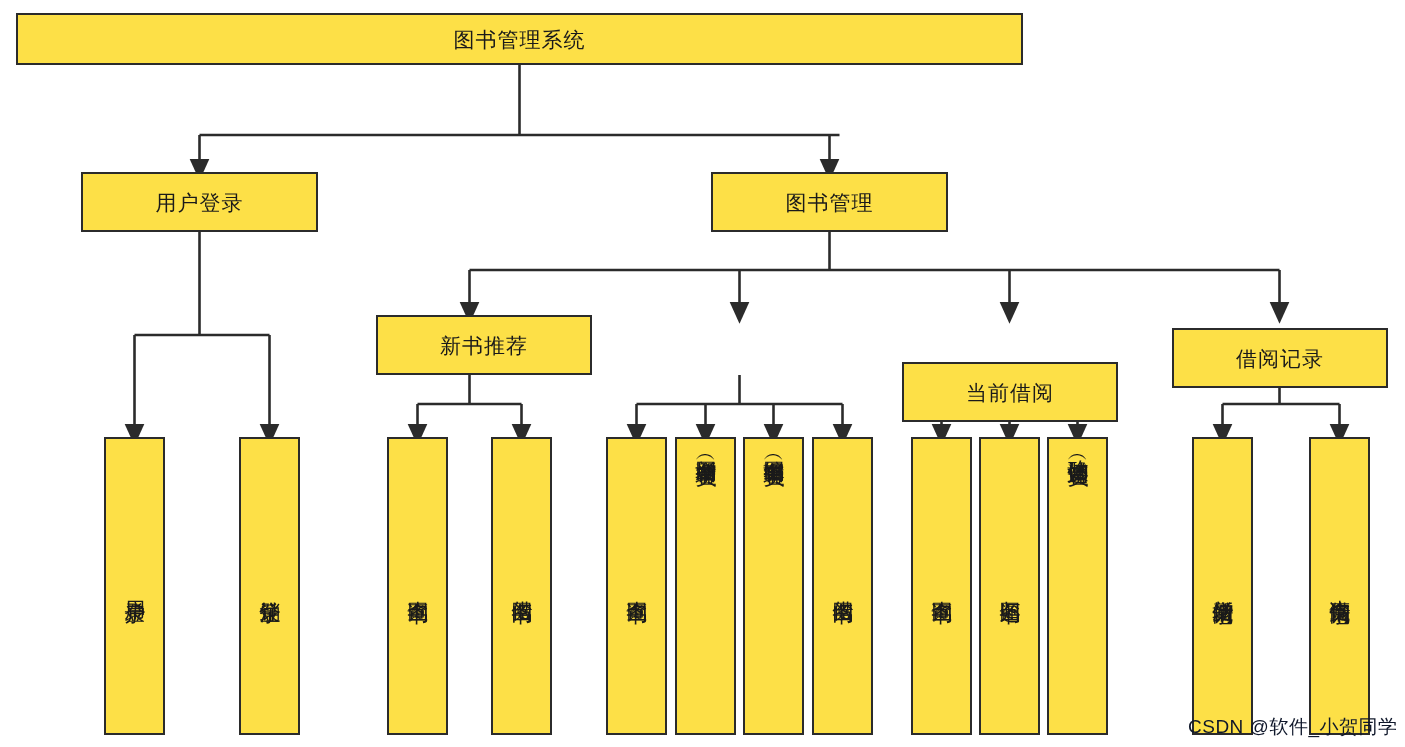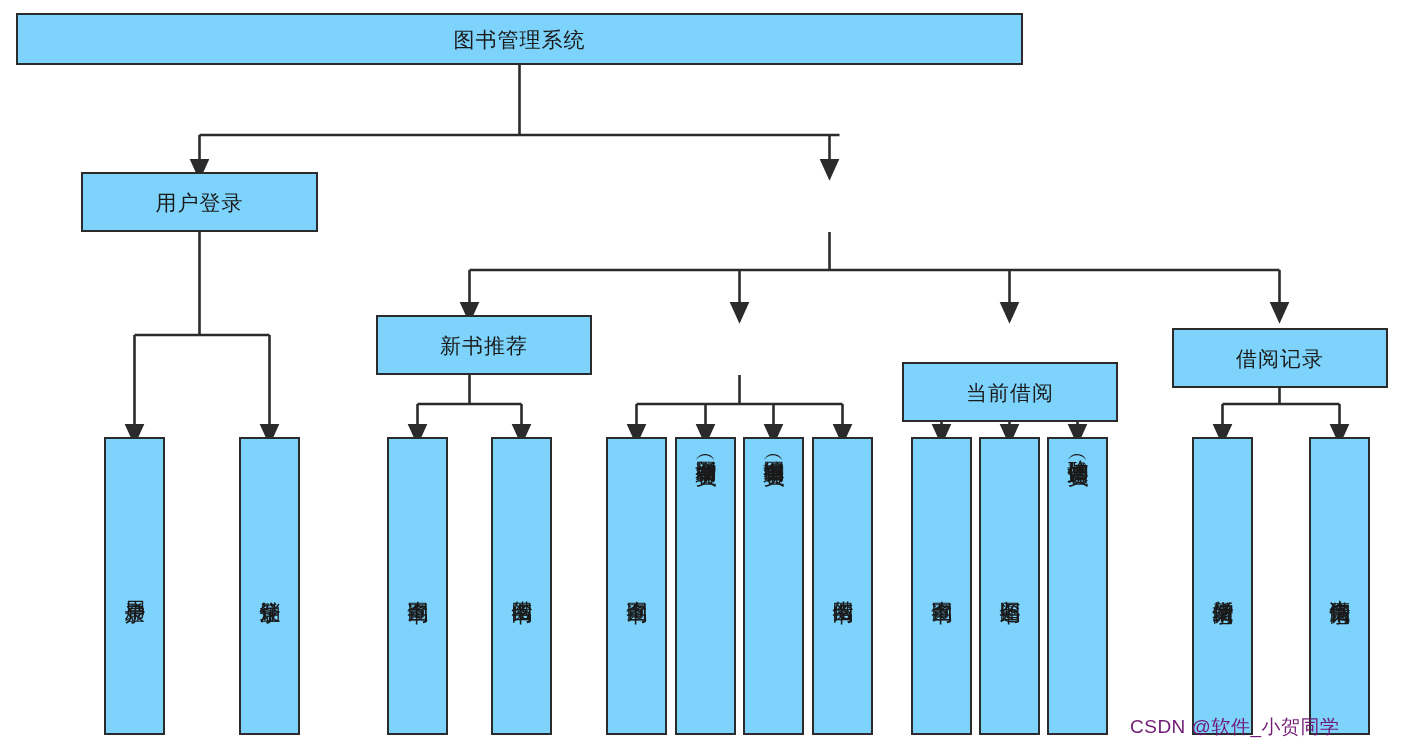--- a/index.html
+++ b/index.html
@@ -21,21 +21,21 @@
     position: absolute;
     left: 0;
     top: 0;
     width: 1405px;
     height: 747px;
   }
   .node {
     position: absolute;
     box-sizing: border-box;
     border: 2.5px solid #2b2b2b;
-    background: #7dd3fc;
+    background: #fde047;
     color: #1a1a1a;
     display: flex;
     align-items: center;
     justify-content: center;
     z-index: 3;
   }
   .node-h {
     font-size: 21px;
     letter-spacing: 1px;
     line-height: 1;
@@ -50,24 +50,24 @@
     align-items: center;
     justify-content: center;
     text-align: center;
     padding: 4px 0;
   }
   .node-v.top-align {
     justify-content: flex-start;
   }
   #watermark {
     position: absolute;
-    left: 1130px;
+    left: 1188px;
     top: 714px;
     font-size: 19px;
-    color: #701a75;
+    color: #0f172a;
     white-space: nowrap;
     z-index: 6;
     letter-spacing: 0.5px;
   }
 </style>
 </head>
 <body>
 
 <div id="canvas">
 
@@ -121,20 +121,23 @@
     </g>
   </svg>
 
   <div class="node node-h" style="left:16px; top:13px; width:1007px; height:52px;">
     <span>图书管理系统</span>
   </div>
 
   <div class="node node-h" style="left:81px; top:172px; width:237px; height:60px;">
     <span>用户登录</span>
   </div>
+  <div class="node node-h" style="left:711px; top:172px; width:237px; height:60px;">
+    <span>图书管理</span>
+  </div>
 
   <div class="node node-h" style="left:362px; top:315px; width:216px; height:60px;margin-left:14px;">
     <span>新书推荐</span>
   </div>
   <div class="node node-h" style="left:902px; top:315px; width:216px; height:60px;margin-top:47px;">
     <span>当前借阅</span>
   </div>
   <div class="node node-h" style="left:1172px; top:328px; width:216px; height:60px;">
     <span>借阅记录</span>
   </div>

